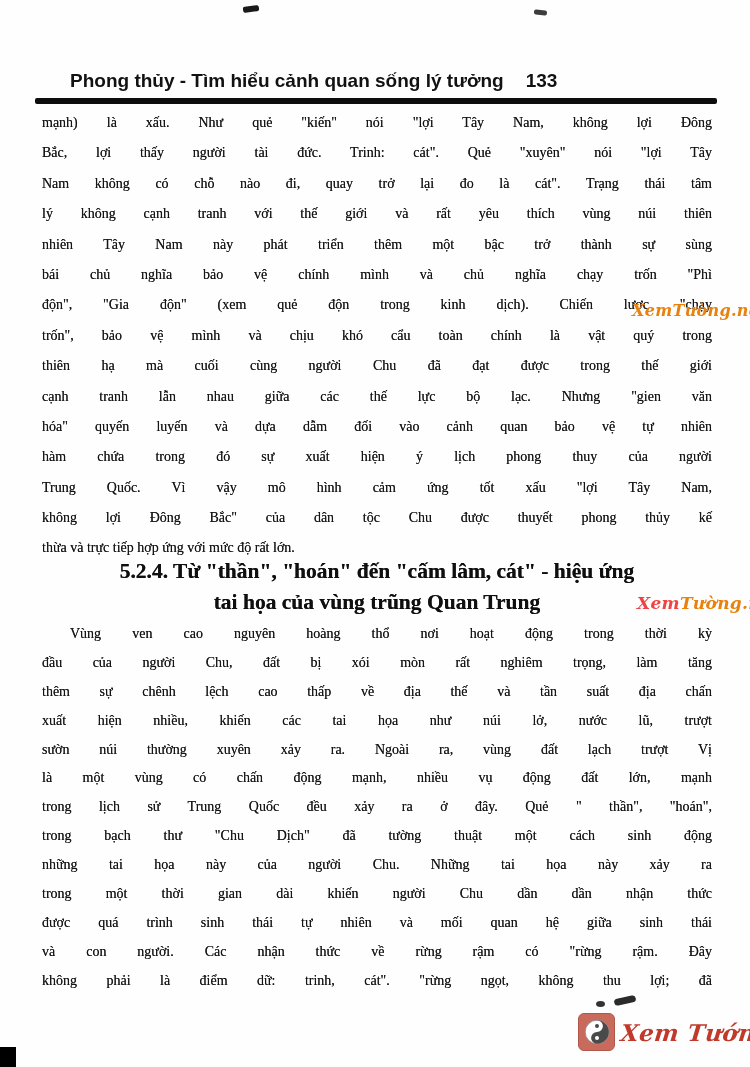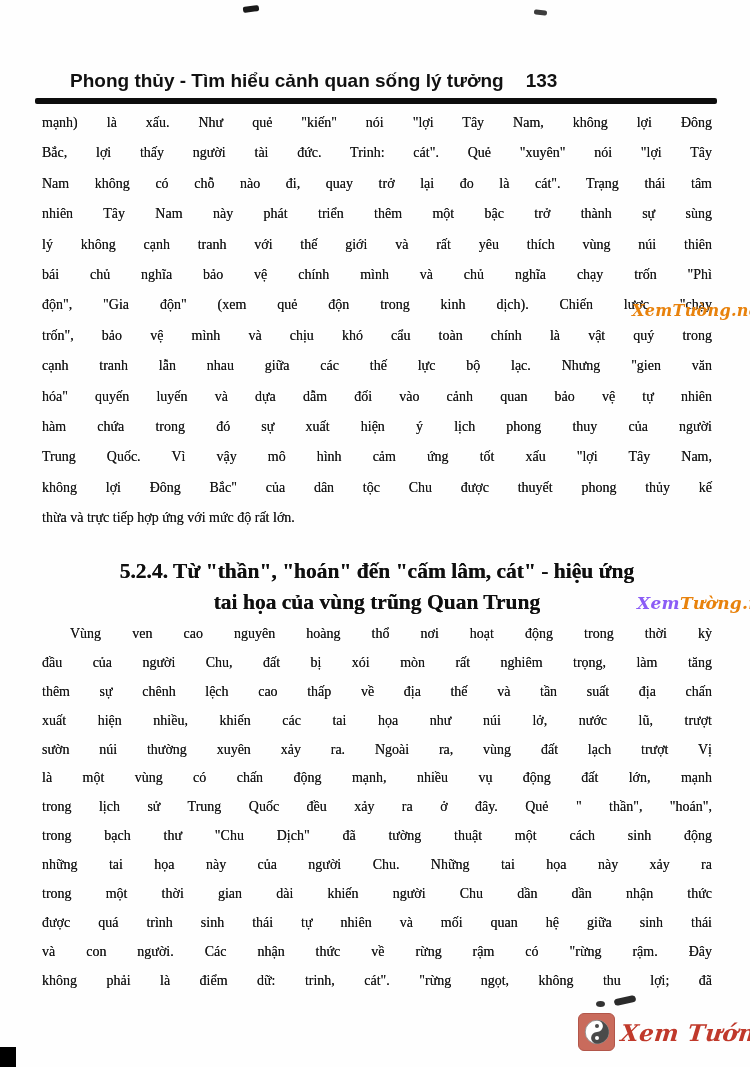--- a/index.html
+++ b/index.html
@@ -29,21 +29,21 @@
   
   .section-heading{position:absolute;left:42px;top:556px;width:670px;text-align:center;
         font-weight:bold;font-size:21.5px;line-height:31px;color:#0f0f0f;
         text-shadow:0 0 .5px rgba(10,10,10,.8);}
 
   
   .wm{position:absolute;font-family:"DejaVu Serif",serif;font-style:italic;font-weight:bold;
       letter-spacing:.3px;}
   .wm-upper{left:632px;top:301px;font-size:16px;color:#e8820c;}
   .wm-mid{left:637px;top:593px;font-size:17px;}
-  .wm-mid .wm-xem{color:#8b5cf6;}
+  .wm-mid .wm-xem{color:#ef4444;}
   .wm-mid .wm-rest{color:#e8820c;}
 
   
   .logo{position:absolute;left:578px;top:1013px;display:flex;align-items:center;gap:6px;}
   .logo-square{width:35px;height:36px;background:#c96b5c;border:1px solid #b2564a;
       border-radius:6px;display:flex;align-items:center;justify-content:center;}
   .logo-text{font-family:"DejaVu Serif",serif;font-style:italic;font-weight:bold;
       font-size:23px;color:#c0392b;transform:skewX(-6deg);letter-spacing:.5px;white-space:nowrap;}
 
   
@@ -62,25 +62,26 @@
   <div class="header">
     <span>Phong thủy - Tìm hiểu cảnh quan sống lý tưởng</span>
     <span>133</span>
   </div>
   <div class="rule"></div>
 
   <div class="para para1">
     <div class="line">mạnh) là xấu. Như quẻ "kiến" nói "lợi Tây Nam, không lợi Đông</div>
     <div class="line">Bắc, lợi thấy người tài đức. Trinh: cát". Quẻ "xuyên" nói "lợi Tây</div>
     <div class="line">Nam không có chỗ nào đi, quay trở lại đo là cát". Trạng thái tâm</div>
+    <div class="line">lý không cạnh tranh với thế giới và rất yêu thích vùng núi thiên</div>
     <div class="line">nhiên Tây Nam này phát triển thêm một bậc trở thành sự sùng</div>
-    <div class="line">lý không cạnh tranh với thế giới và rất yêu thích vùng núi thiên</div>
     <div class="line">bái chủ nghĩa bảo vệ chính mình và chủ nghĩa chạy trốn "Phì</div>
     <div class="line">độn", "Gia độn" (xem quẻ độn trong kinh dịch). Chiến lược "chạy</div>
     <div class="line">trốn", bảo vệ mình và chịu khó cẩu toàn chính là vật quý trong</div>
+    <div class="line">thiên hạ mà cuối cùng người Chu đã đạt được trong thế giới</div>
     <div class="line">cạnh tranh lẫn nhau giữa các thế lực bộ lạc. Nhưng "gien văn</div>
     <div class="line">hóa" quyến luyến và dựa dẫm đối vào cảnh quan bảo vệ tự nhiên</div>
     <div class="line">hàm chứa trong đó sự xuất hiện ý lịch phong thuy của người</div>
     <div class="line">Trung Quốc. Vì vậy mô hình cảm ứng tốt xấu "lợi Tây Nam,</div>
     <div class="line">không lợi Đông Bắc" của dân tộc Chu được thuyết phong thủy kế</div>
     <div class="line flush">thừa và trực tiếp hợp ứng với mức độ rất lớn.</div>
   </div>
 
   <div class="section-heading">
     <div>5.2.4. Từ "thần", "hoán" đến "cấm lâm, cát" - hiệu ứng</div>

